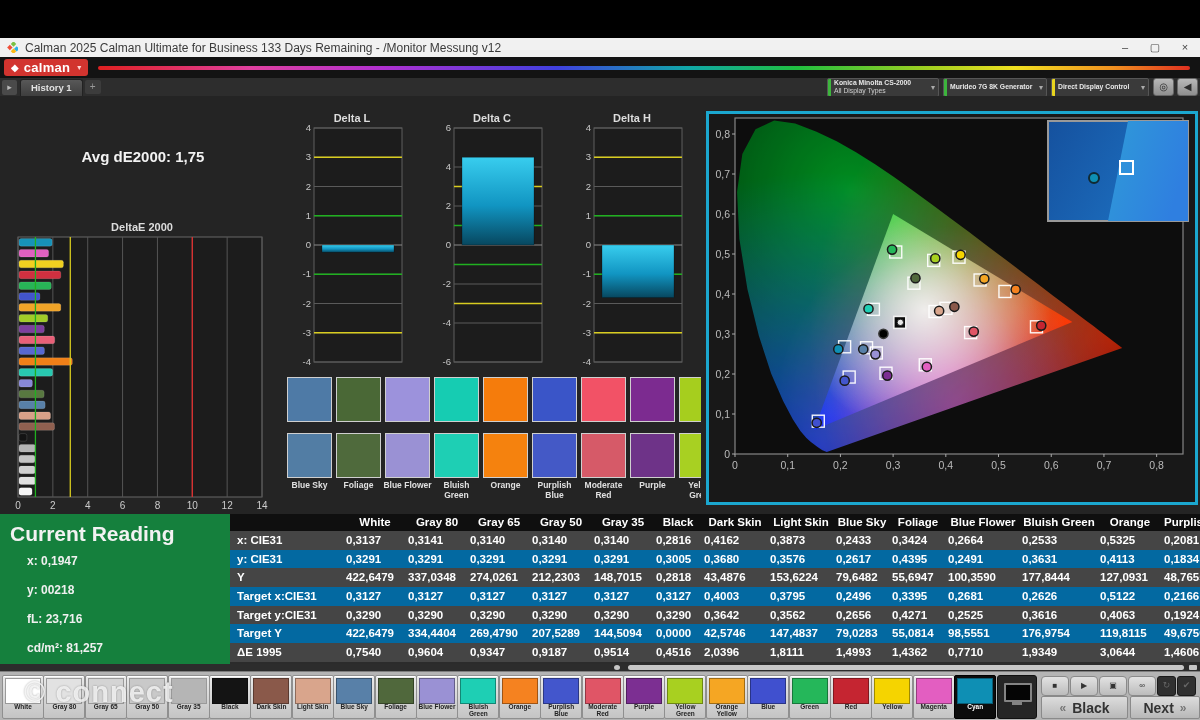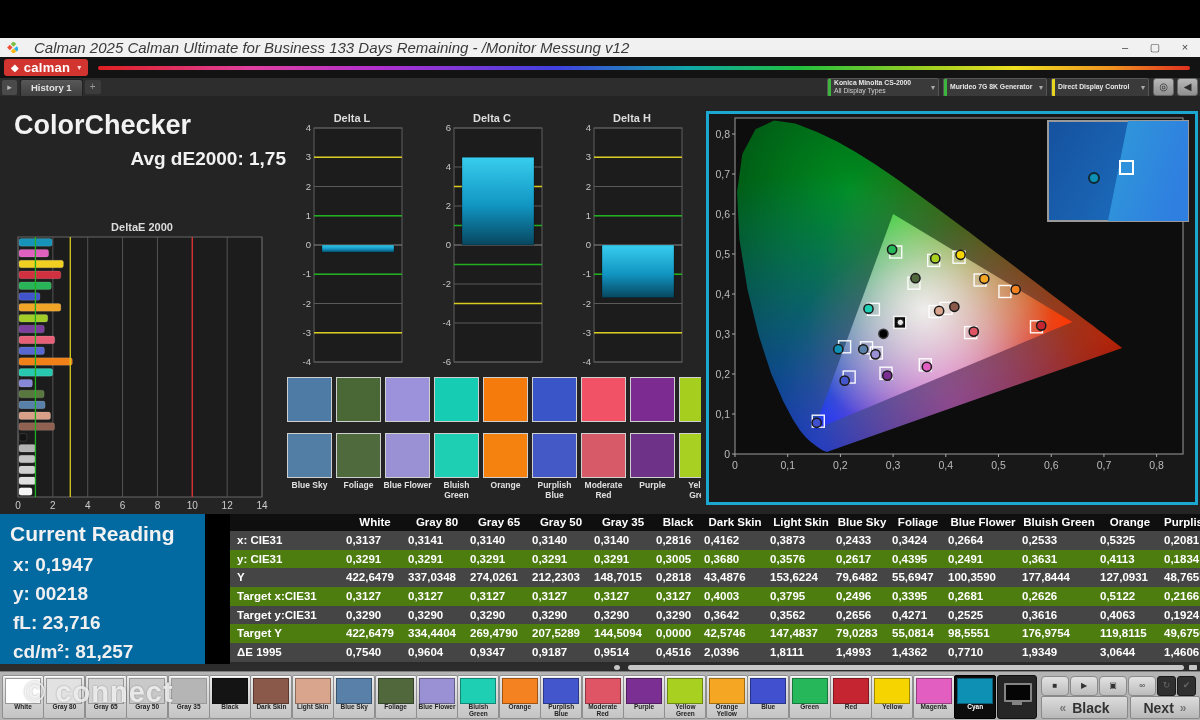--- a/index.html
+++ b/index.html
@@ -2,21 +2,21 @@
 <html><head>
 <meta charset="utf-8">
 <style>
   html,body{margin:0;padding:0;background:#000;}
   .screen{position:relative;width:1200px;height:720px;background:#000;overflow:hidden;
           font-family:"Liberation Sans",sans-serif;-webkit-font-smoothing:antialiased;}
   .abs{position:absolute;}
   
   .titlebar{top:38px;left:0;width:1200px;height:19px;background:#f1f1f1;display:flex;align-items:center;}
   .app-icon{width:11px;height:11px;margin-left:7px;}
-  .wtitle{font-size:15px;color:#3a3a3a;margin-left:16px;flex:1;white-space:nowrap;font-style:italic;}
+  .wtitle{font-size:12px;color:#3a3a3a;margin-left:7px;flex:1;white-space:nowrap;}
   .wc{width:30px;text-align:center;font-size:11px;color:#444;cursor:default;line-height:19px;}
   
   .brandbar{top:57px;left:0;width:1200px;height:21px;background:#131313;display:flex;align-items:center;}
   .logo-btn{margin-left:4px;height:17px;background:#d2342f;border-radius:3px;display:flex;align-items:center;padding:0 7px;gap:5px;}
   .logo-glyph{color:#fff;font-size:10px;line-height:1;}
   .logo-text{color:#fff;font-weight:bold;font-size:13px;line-height:1;letter-spacing:.3px;}
   .logo-caret{color:#ffd7d7;font-size:8px;line-height:1;margin-left:2px;}
   .rainbow{flex:1;height:4px;margin:0 10px 0 10px;border-radius:2px;
     background:linear-gradient(90deg,#e02020 0%,#e040a0 14%,#b030d0 26%,#4040e0 42%,#10a8a8 54%,#20c040 64%,#a0d020 76%,#f0e020 84%,#f09020 93%,#e03020 100%);}
   
@@ -28,38 +28,38 @@
   .device{height:17px;background:#3a3a3a;border:1px solid #565656;border-radius:2px;display:flex;align-items:center;margin-right:4px;overflow:hidden;}
   .dev-bar{width:3px;height:100%;}
   .dev-text{padding:0 3px;display:flex;flex-direction:column;justify-content:center;}
   .dev-l1{font-size:6.8px;font-weight:bold;color:#e8e8e8;line-height:1.2;white-space:nowrap;}
   .dev-l2{font-size:6.8px;color:#cfcfcf;line-height:1.2;white-space:nowrap;}
   .dev-caret{margin-left:auto;color:#aaa;font-size:8px;padding:0 3px;}
   .mini-btn{width:19px;height:16px;background:linear-gradient(#b8b8b8,#8f8f8f);border:1px solid #666;border-radius:3px;color:#2c2c2c;font-size:10px;text-align:center;line-height:15px;margin-right:3px;}
   
   .main{top:96px;left:0;width:1200px;height:418px;background:#242424;}
   .sum-title{left:14px;top:14px;font-size:27px;font-weight:600;color:#f2f2f2;}
-  .sum-line{left:0;width:286px;text-align:right;font-size:19px;font-weight:600;color:#f2f2f2;}
+  .sum-line{left:0;width:286px;text-align:center;font-size:15px;font-weight:600;color:#f2f2f2;}
   .cie-panel{left:706px;top:15px;width:486px;height:388px;border:3px solid #1ba7cf;background:#181818;}
   .cie-title{height:15px;padding-top:2px;text-align:center;color:#ccc;font-size:11px;font-weight:bold;}
   .rgb-label{position:absolute;right:30px;top:334px;background:#2f2f2f;border:1px solid #1c1c1c;color:#f0f0f0;font-size:13.5px;font-weight:bold;padding:3px 12px;}
   #patch-grid{left:287px;top:279px;width:414px;height:132px;overflow:hidden;}
   .pg-sw{position:absolute;width:43px;height:43px;border:1px solid #cfcfcf;}
   .pg-label{position:absolute;width:49px;text-align:center;font-size:8.5px;font-weight:bold;color:#e0e0e0;line-height:1.15;}
   
-  .reading{top:514px;left:0;width:205px;height:150px;background:#0369a1;}
+  .reading{top:514px;left:0;width:230px;height:150px;background:#15803d;}
   .rd-title{left:10px;top:8px;font-size:21px;font-weight:600;color:#f2f2f2;}
-  .rd-line{left:13px;font-size:19px;font-weight:600;color:#f0f0f0;}
+  .rd-line{left:27px;font-size:12px;font-weight:600;color:#f0f0f0;}
   .tablewrap{top:514px;left:230px;width:970px;height:150px;overflow:hidden;background:#2b2b2b;}
   .trow{display:grid;grid-template-columns:112px 62px 62px 62px 62px 62px 48px 66px 66px 56px 56px 74px 78px 64px 70px;}
   .thead{background:#0f0f0f;height:17px;}
   .thead .tcell{font-size:11.5px;font-weight:bold;color:#fff;text-align:center;line-height:17px;white-space:nowrap;overflow:hidden;}
   .tbody-row{height:18.7px;}
   .row-dark{background:#454545;}
-  .row-light{background:#4d7c0f;}
+  .row-light{background:#0369a1;}
   .tcell{font-size:11.5px;font-weight:bold;color:#fff;line-height:18.7px;padding-left:4px;white-space:nowrap;overflow:hidden;}
   .tlabel{padding-left:7px;}
   
   .hscroll{top:664px;left:0;width:1200px;height:7px;background:#2c2c2c;}
   .hthumb{position:absolute;left:628px;top:1px;width:556px;height:5px;background:#c6c6c6;border-radius:2.5px;}
   .hknob{position:absolute;left:614px;top:1px;width:6px;height:5px;background:#c6c6c6;border-radius:50%;}
   .harrow{position:absolute;left:1189px;top:1px;width:8px;height:5px;background:#c6c6c6;border-radius:1px;}
   
   .bottombar{top:671px;left:0;width:1200px;height:49px;background:#b4b4b4;border-top:1px solid #7d7d7d;}
   .sw-btn{position:absolute;top:3px;width:40px;height:42px;background:linear-gradient(#e9e9e9,#c4c4c4);border:1px solid #8f8f8f;border-radius:2px;box-shadow:inset 0 1px 0 #fff;}
@@ -134,21 +134,20 @@
             <div class="dev-l1">Direct Display Control</div>
           </div>
           <div class="dev-caret">▾</div>
         </div>
       </div>
     <div class="mini-btn"><span>◎</span></div>
     <div class="mini-btn" style="margin-right:2px;"><span>◀</span></div>
   </div>
 
   <div class="abs main">
-    <div class="abs sum-title">ColorChecker</div>
     <div class="abs sum-line" style="top:52px;">Avg dE2000: 1,75</div>
 
     <svg id="deltaE" class="abs" style="left:2px;top:124px;" width="276" height="292">
         <text x="140" y="11" text-anchor="middle" font-size="11" fill="#ddd" font-weight="bold">DeltaE 2000</text>
         <rect x="16" y="17" width="244" height="260" fill="#1c1c1c" stroke="#666"></rect>
         <line x1="16" y1="17" x2="16" y2="277" stroke="#555" stroke-width="1"></line>
         <text x="16" y="289" text-anchor="middle" font-size="10" fill="#ccc">0</text>
         <line x1="50.857142857142854" y1="17" x2="50.857142857142854" y2="277" stroke="#555" stroke-width="1"></line>
         <text x="50.857142857142854" y="289" text-anchor="middle" font-size="10" fill="#ccc">2</text>
         <line x1="85.71428571428571" y1="17" x2="85.71428571428571" y2="277" stroke="#555" stroke-width="1"></line>

